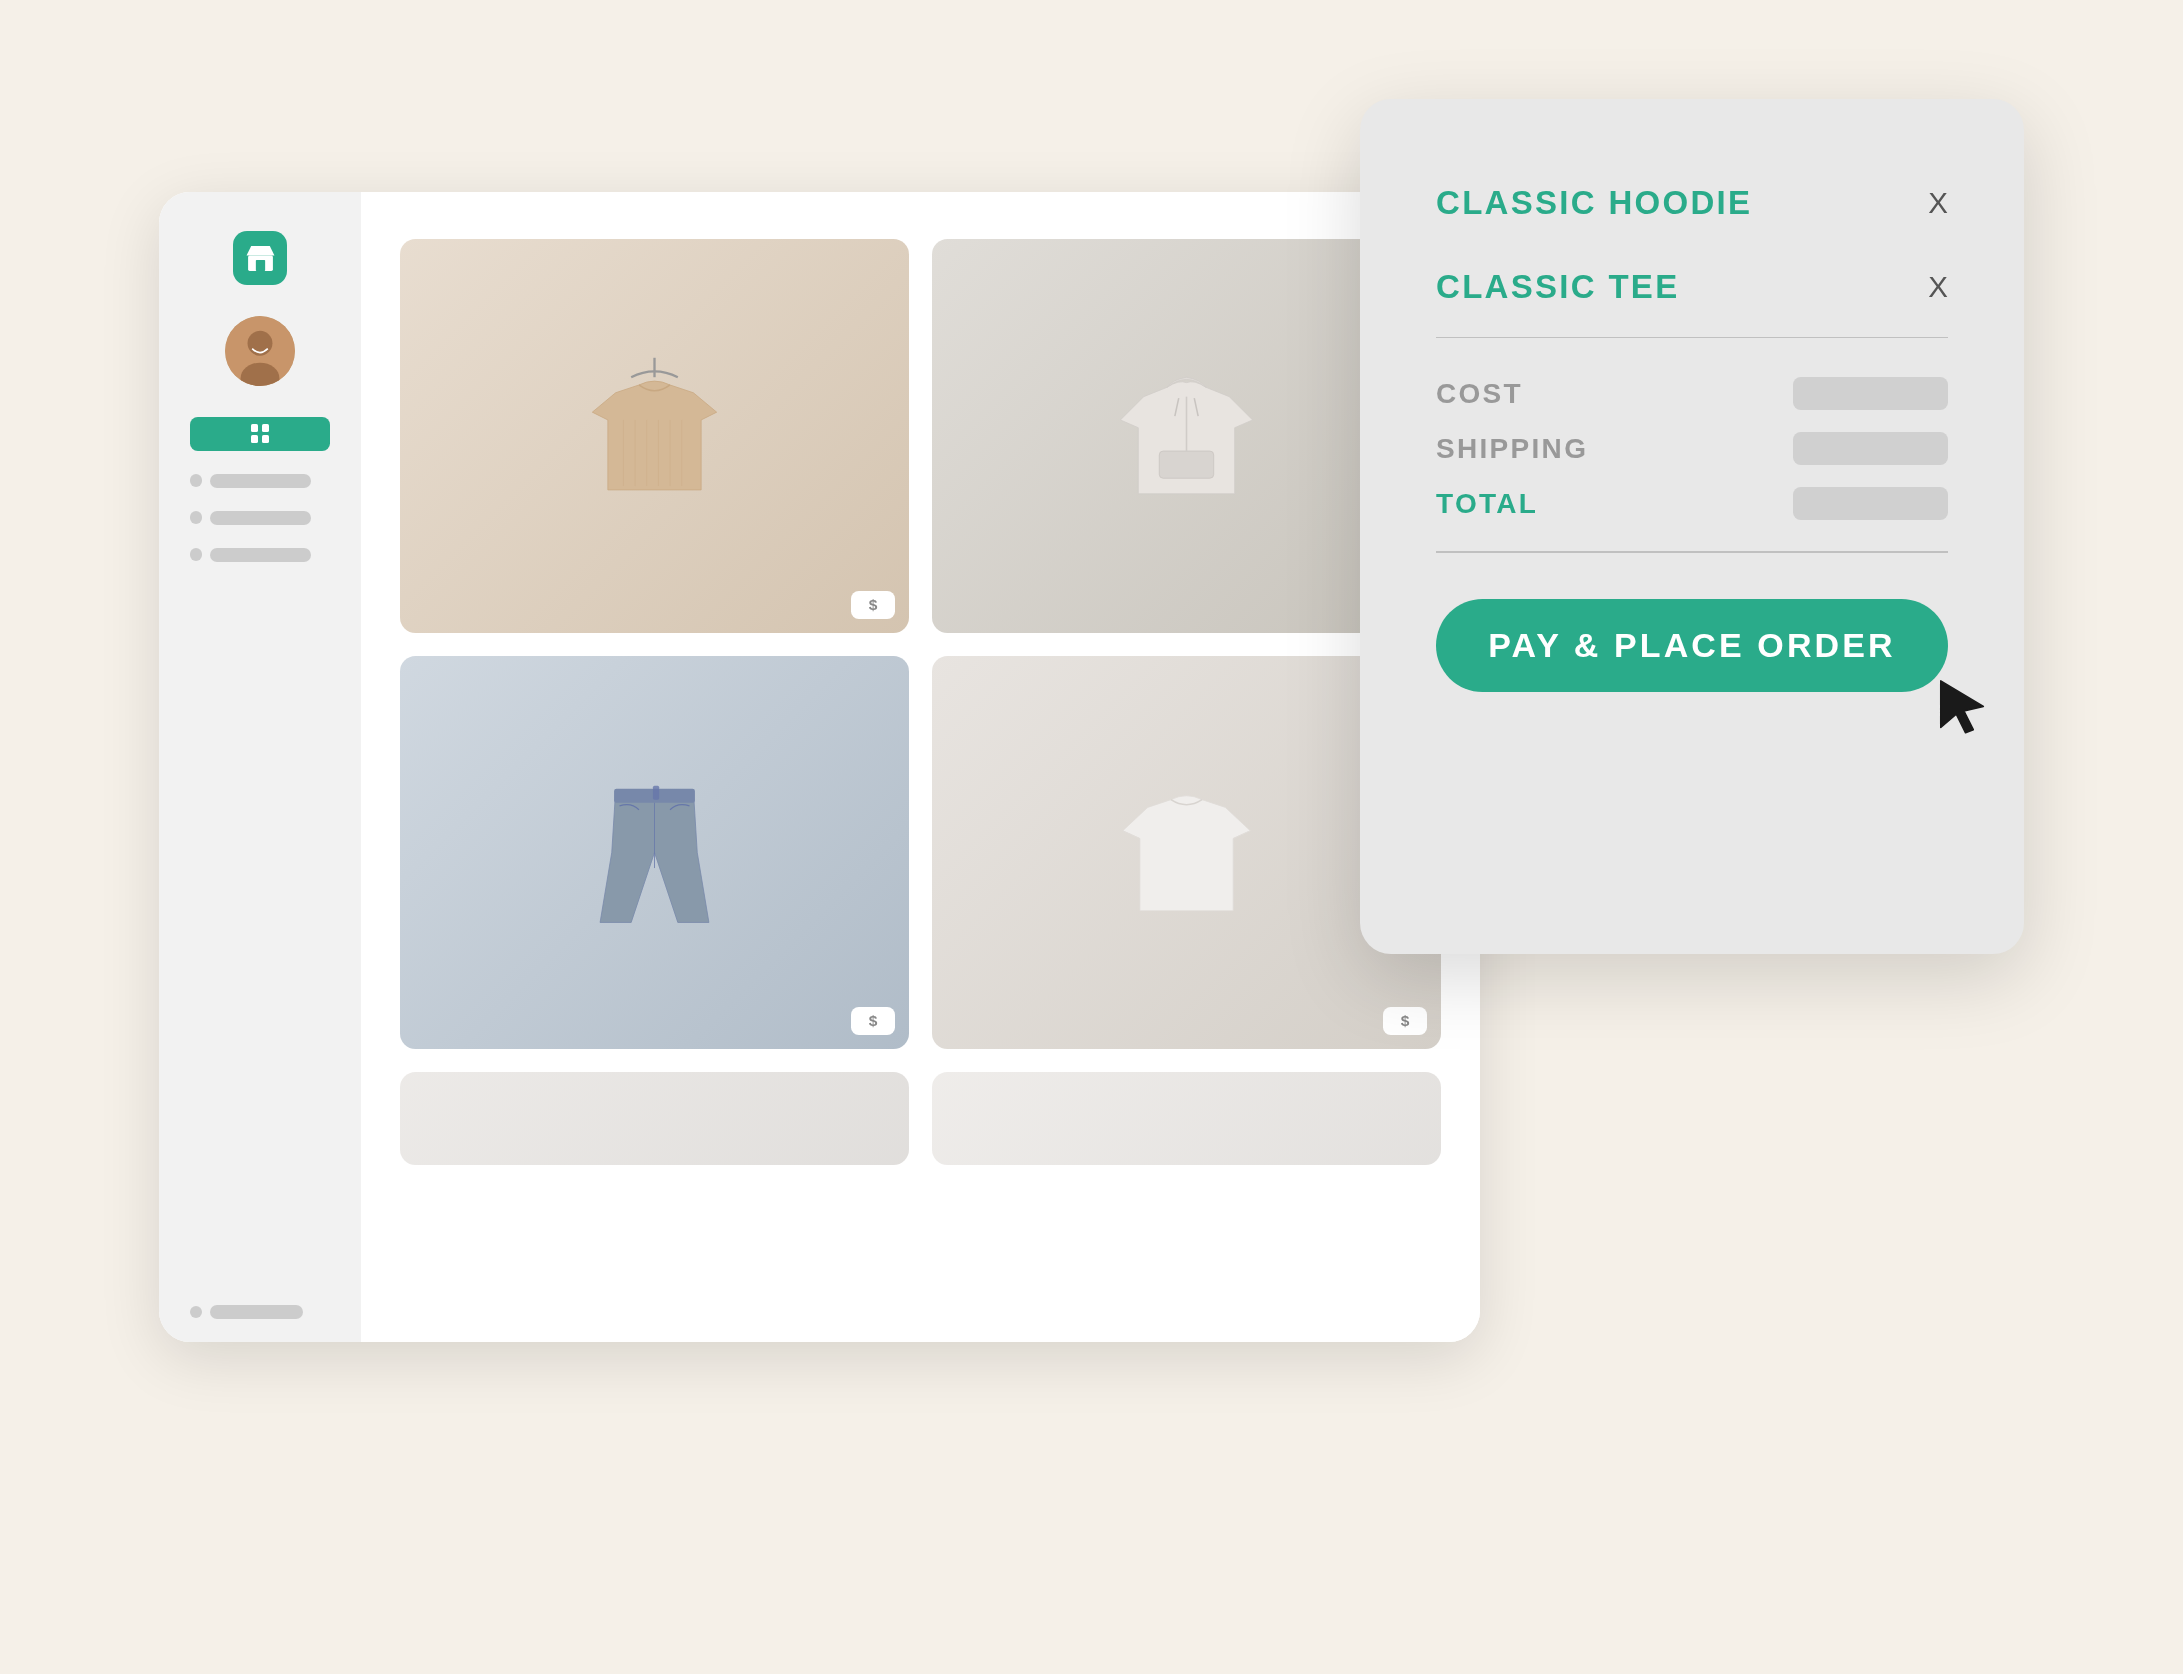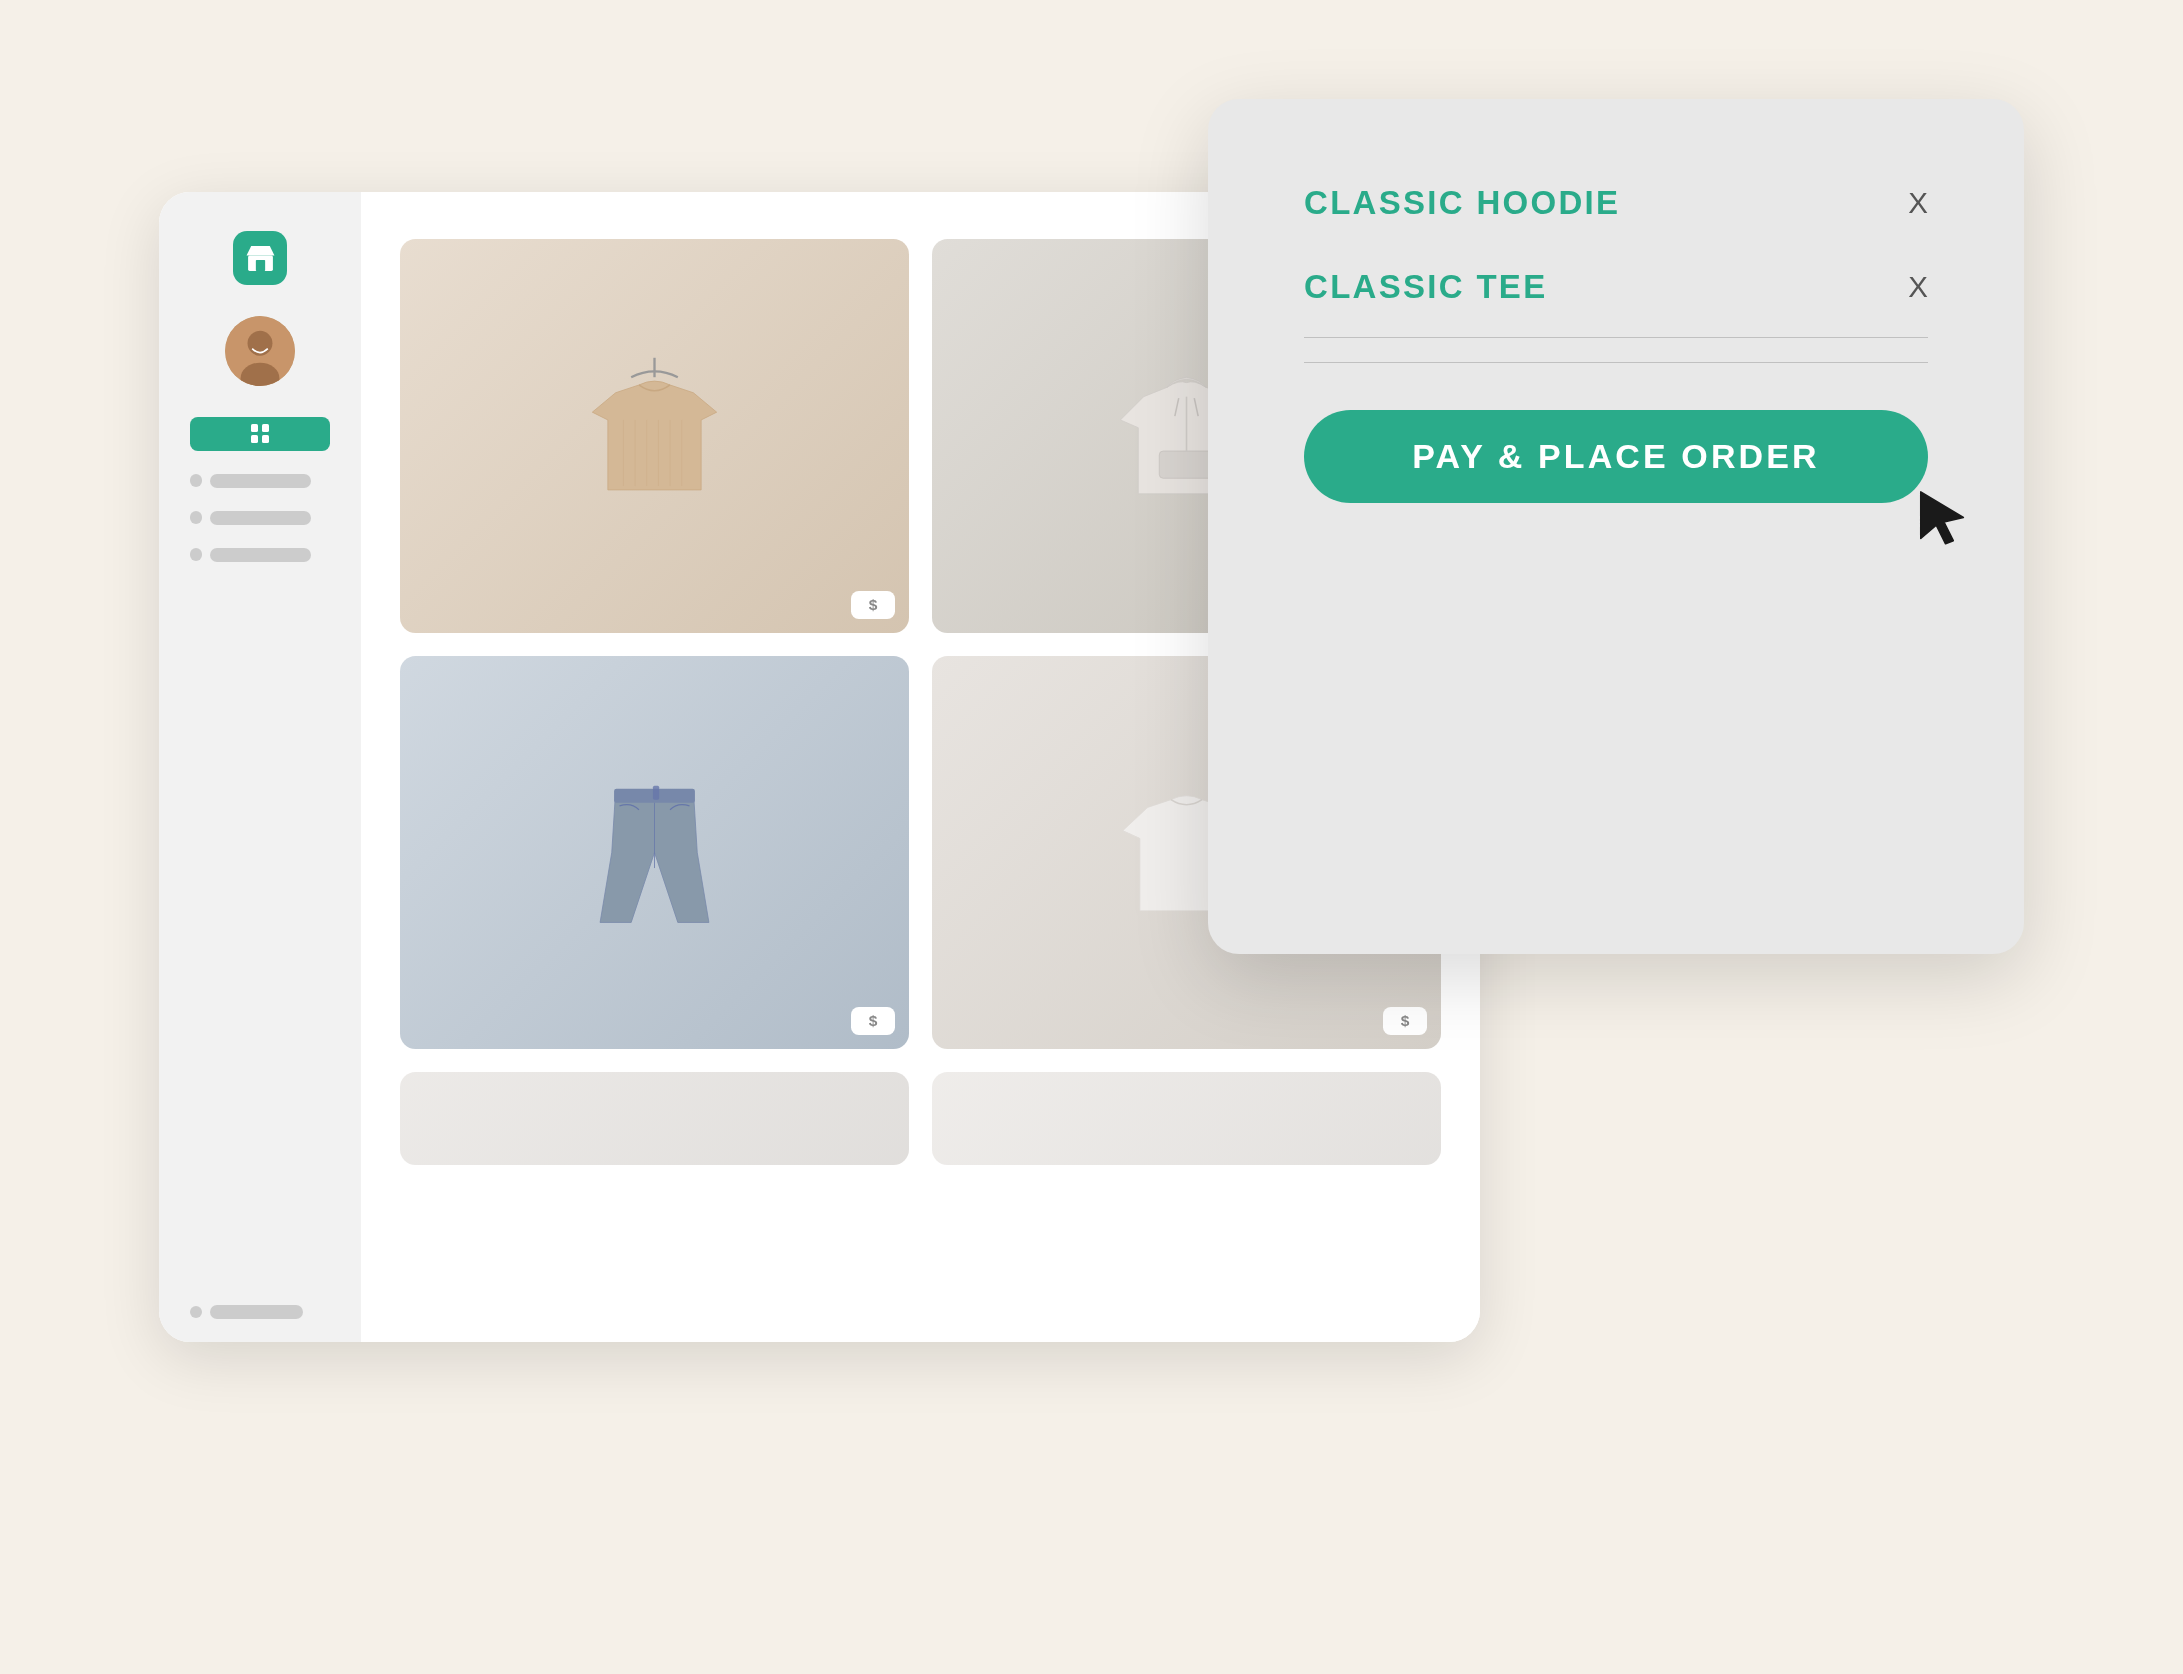--- a/index.html
+++ b/index.html
@@ -212,26 +212,26 @@
       font-size: 15.5px;
       color: #888;
       font-weight: bold;
     }
 
     
     .order-panel {
       position: absolute;
       right: 0;
       top: 0;
-      width: 816px;
+      width: 664px;
       height: 855px;
       background: #e8e8e8;
       border-radius: 31px;
       box-shadow: 0 23px 78px rgba(0,0,0,0.15);
-      padding: 62px 96px;
+      padding: 62px 76px;
       display: flex;
       flex-direction: column;
       gap: 0;
     }
 
     .order-item {
       display: flex;
       align-items: center;
       justify-content: space-between;
       padding: 23px 0;
@@ -483,20 +483,34 @@
       <span class="order-item-remove">X</span>
     </div>
 
     <div class="order-item">
       <span class="order-item-name">CLASSIC TEE</span>
       <span class="order-item-remove">X</span>
     </div>
 
     <div class="order-divider"></div>
 
+    <div class="order-summary">
+      <div class="order-row">
+        <span class="order-row-label">COST</span>
+        <div class="order-row-value"></div>
+      </div>
+      <div class="order-row">
+        <span class="order-row-label">SHIPPING</span>
+        <div class="order-row-value"></div>
+      </div>
+      <div class="order-row">
+        <span class="order-row-label total">TOTAL</span>
+        <div class="order-row-value"></div>
+      </div>
+    </div>
 
     <div class="order-divider-2"></div>
 
     <div style="position:relative;text-decoration:underline;">
       <button class="pay-button">PAY &amp; PLACE ORDER</button>
       
       <div class="cursor">
         <svg viewBox="0 0 80 80">
           <polygon points="10,5 10,65 30,48 42,72 52,68 40,44 65,38" fill="#1a1a1a" stroke="#1a1a1a" stroke-width="2" stroke-linejoin="round"></polygon>
         </svg>

